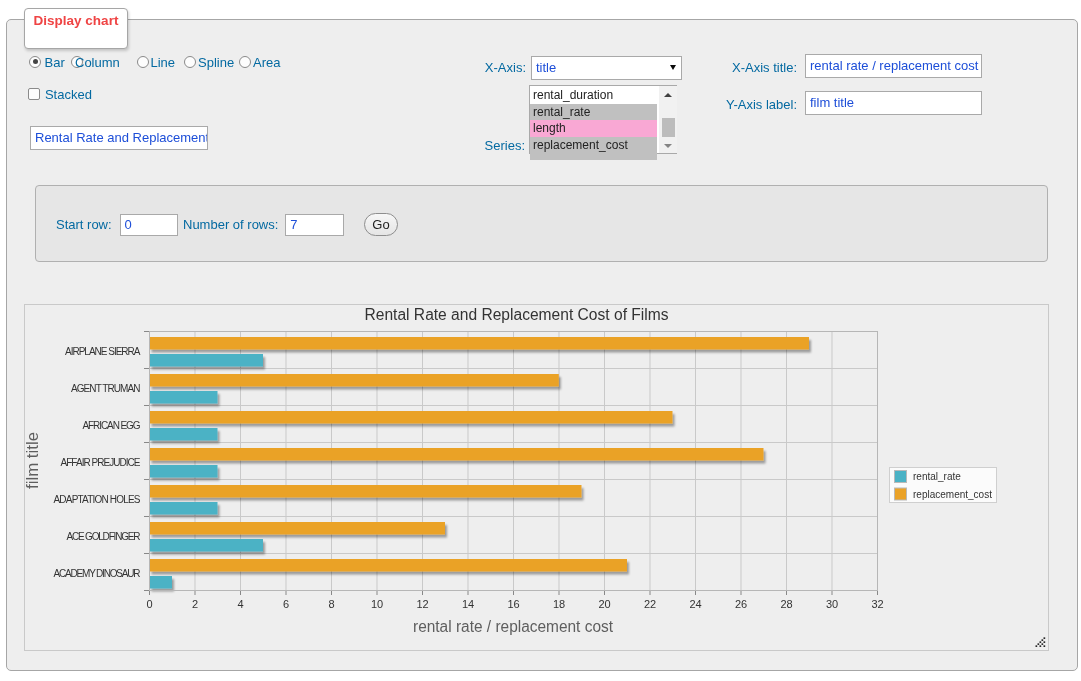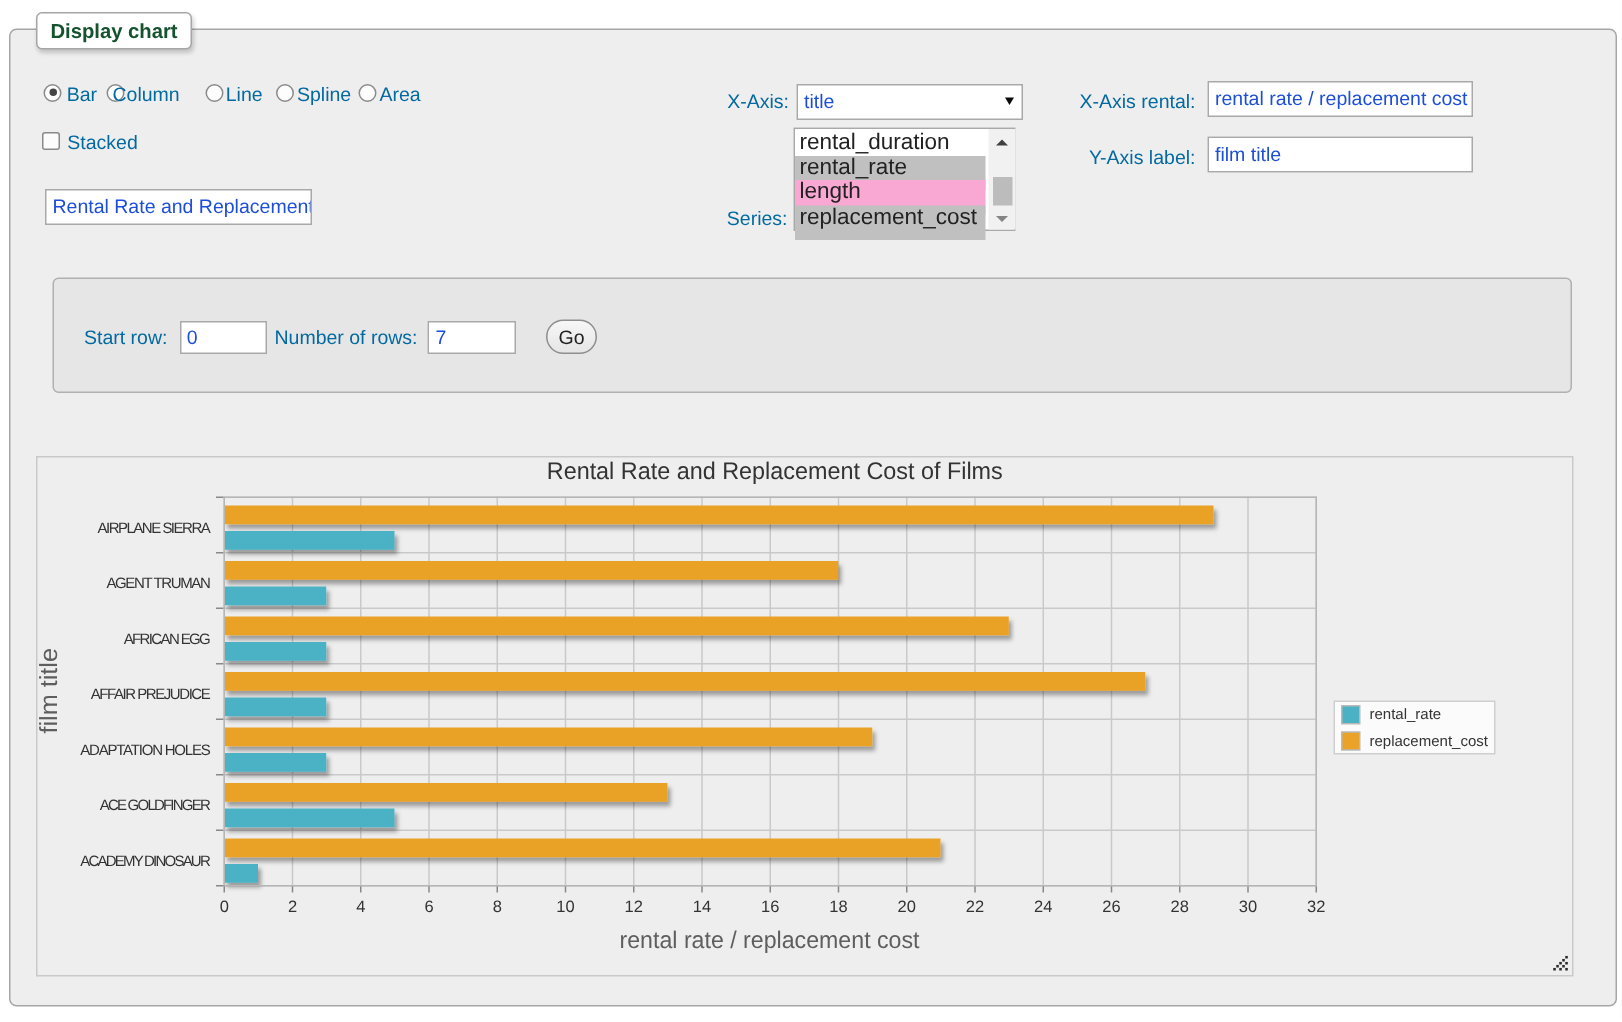--- a/index.html
+++ b/index.html
@@ -1,29 +1,29 @@
 <!DOCTYPE html>
 <html><head>
 <meta charset="utf-8">
 <style>
 * { box-sizing: border-box; margin: 0; padding: 0; }
 html,body { width:1081px; height:681px; background:#fff; font-family:"Liberation Sans",sans-serif; overflow:hidden; }
 .abs { position:absolute; }
 #fs-outer { left:6px; top:19px; width:1072px; height:652px; background:#eeeeee; border:1px solid #a6a6a6; border-radius:5px; }
-#legend-box { left:24px; top:8px; width:104px; height:25px; background:#fff; border:1px solid #a6a6a6; border-radius:4px; box-shadow:1px 2px 3px rgba(0,0,0,.18); font-weight:bold; font-size:13.5px; line-height:23px; text-align:center; color:#14532d; }
+#legend-box { left:24px; top:8px; width:104px; height:41px; background:#fff; border:1px solid #a6a6a6; border-radius:4px; box-shadow:1px 2px 3px rgba(0,0,0,.18); font-weight:bold; font-size:13.5px; line-height:23px; text-align:center; color:#ef4444; }
 .lbl { font-size:13px; color:#0369a1; line-height:13px; white-space:nowrap; }
 .radio { width:12px; height:12px; border:1px solid #8a8a8a; border-radius:50%; background:#fdfdfd; }
 .radio.sel::after { content:""; position:absolute; left:2.5px; top:2.5px; width:5px; height:5px; border-radius:50%; background:#444; }
 .checkbox { width:12.5px; height:12.5px; border:1px solid #8a8a8a; border-radius:2px; background:#fcfcfc; }
 .tinput { background:#fff; border:1px solid #a9a9a9; font-size:13px; color:#1d4ed8; line-height:21px; padding-left:4px; overflow:hidden; white-space:nowrap; }
 #fs-mid { left:35px; top:185px; width:1013px; height:77px; background:#e6e6e6; border:1px solid #b0b0b0; border-radius:4px; }
 .go-btn { left:364px; top:213px; width:34px; height:23px; border:1px solid #8e8e8e; border-radius:11.5px; background:linear-gradient(#f7f7f7,#e5e5e5); font-size:13px; font-weight:normal; color:#222; text-align:center; line-height:21px; }
 #chartbox { left:24px; top:304px; width:1025px; height:347px; background:#eeeeee; border:1px solid #c9c9c9; }
 #serlist { left:529px; top:85px; width:148px; height:69px; background:#fff; border:1px solid #a9a9a9; }
-.opt { position:absolute; left:1px; width:127px; height:23px; font-size:15px; line-height:16.5px; padding-left:3px; color:#222; white-space:nowrap; overflow:hidden; }
+.opt { position:absolute; left:1px; width:127px; height:23px; font-size:12px; line-height:16.5px; padding-left:3px; color:#222; white-space:nowrap; overflow:hidden; }
 .opt.hl { background:#c0c0c0; }
 .sel-arrow { width:0; height:0; border-left:3.3px solid transparent; border-right:3.3px solid transparent; border-top:5.6px solid #0a0a0a; }
 .tri-up { width:0; height:0; border-left:4.2px solid transparent; border-right:4.2px solid transparent; border-bottom:4.6px solid #404040; }
 .tri-dn { width:0; height:0; border-left:4.2px solid transparent; border-right:4.2px solid transparent; border-top:4.6px solid #848484; }
 </style>
 </head>
 <body>
 <div class="abs" id="fs-outer"></div>
 <div class="abs" id="legend-box">Display chart</div>
 
@@ -53,21 +53,21 @@
 <div class="abs opt" style="left:530px; top:120px; background:#f9a8d4;">length</div>
 <div class="abs opt hl" style="left:530px; top:136.5px;">replacement_cost</div>
 
 <div class="abs" style="left:659px; top:86px; width:18px; height:67px; background:#f1f1f1;"></div>
 
 <div class="abs tri-up" style="left:663.6px; top:93px;"></div>
 <div class="abs" style="left:662px; top:118px; width:13px; height:19px; background:#bcbcbc;"></div>
 <div class="abs tri-dn" style="left:663.6px; top:143.8px;"></div>
 <div class="abs lbl" style="left:440px; top:138.5px; width:85px; text-align:right;">Series:</div>
 
-<div class="abs lbl" style="left:700px; top:60.5px; width:97px; text-align:right;">X-Axis rental:</div>
+<div class="abs lbl" style="left:700px; top:60.5px; width:97px; text-align:right;">X-Axis title:</div>
 <div class="abs tinput" style="left:805px; top:54px; width:177px; height:24px; line-height:22px;">rental rate / replacement cost</div>
 <div class="abs lbl" style="left:700px; top:97.5px; width:97px; text-align:right;">Y-Axis label:</div>
 <div class="abs tinput" style="left:805px; top:91px; width:177px; height:24px; line-height:22px;">film title</div>
 
 <div class="abs" id="fs-mid"></div>
 <div class="abs lbl" style="left:56px; top:218px;">Start row:</div>
 <div class="abs tinput" style="left:119.5px; top:213.5px; width:58px; height:22px; line-height:20px;">0</div>
 <div class="abs lbl" style="left:183px; top:218px;">Number of rows:</div>
 <div class="abs tinput" style="left:285.3px; top:213.5px; width:59px; height:22px; line-height:20px;">7</div>
 <div class="abs go-btn">Go</div>

